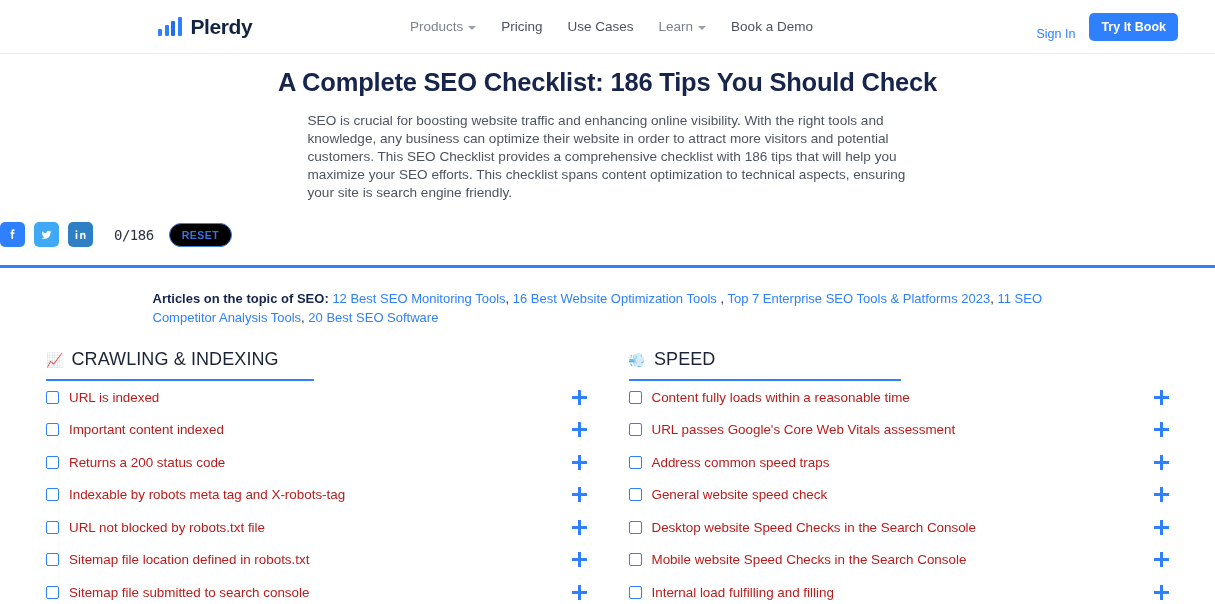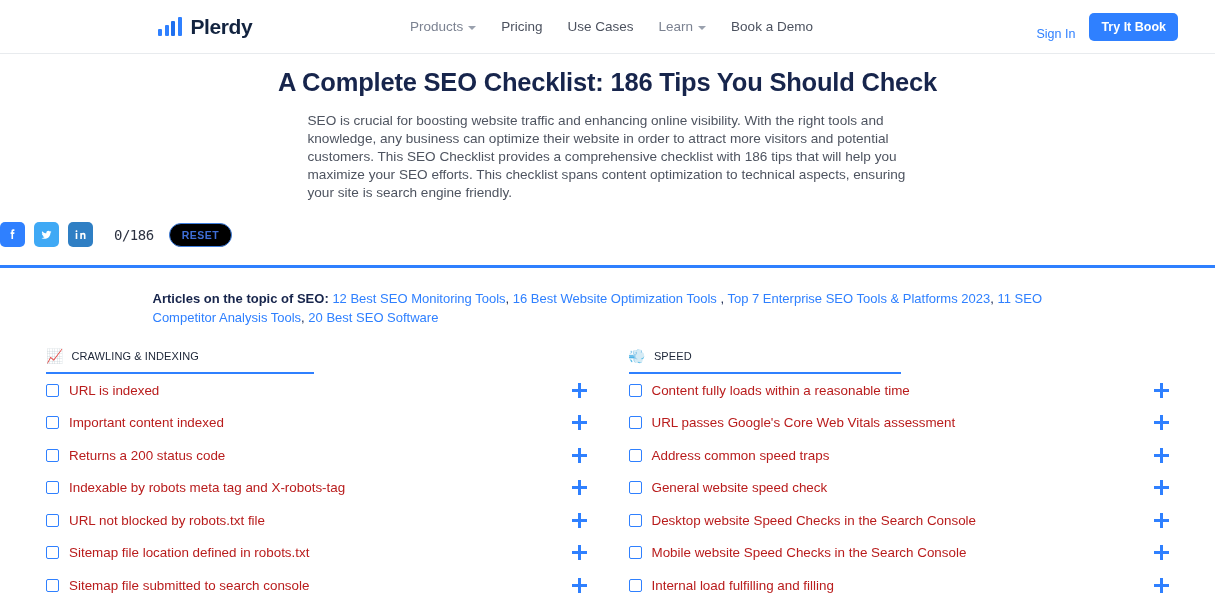--- a/index.html
+++ b/index.html
@@ -188,21 +188,21 @@
     display: flex;
     align-items: center;
     gap: 8px;
     padding-bottom: 9px;
     border-bottom: 2px solid #2f80ff;
     width: 268px;
   }
   .col:last-child .sec-head { width: 272px; }
   .sec-emoji { font-size: 14px; line-height: 1; }
   .sec-title {
-    font-size: 11px;
+    font-size: 18px;
     color: #1b2436;
     letter-spacing: 0.1px;
   }
 
   .item {
     display: flex;
     align-items: center;
     height: 32.5px;
     cursor: pointer;
   }

